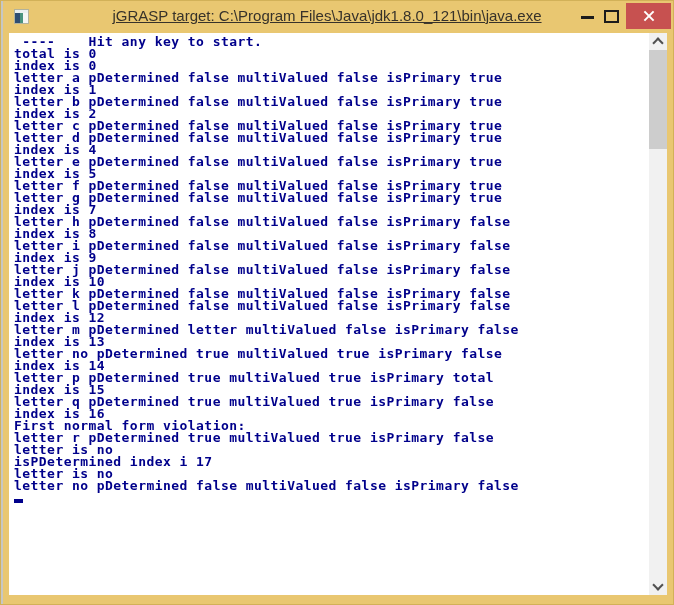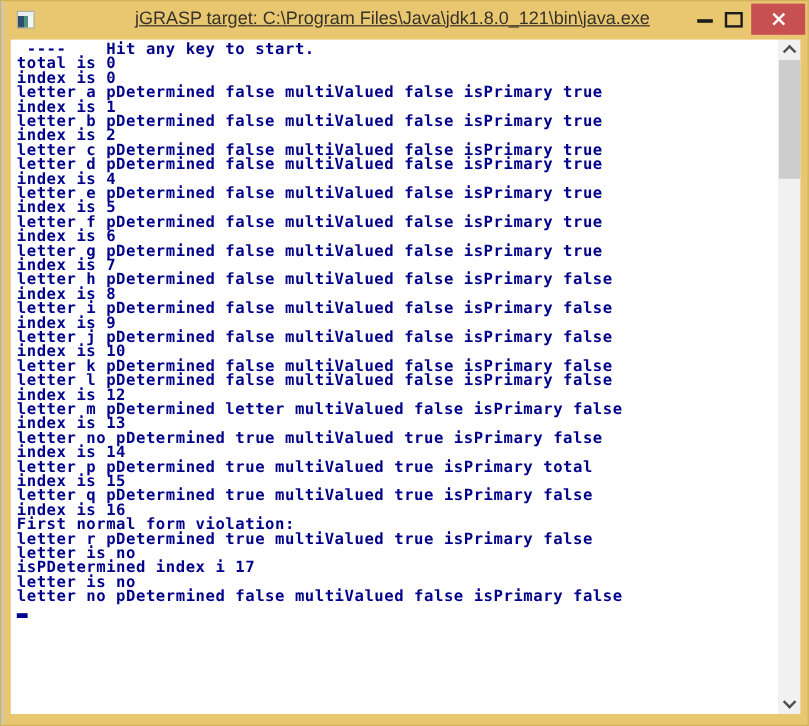--- a/index.html
+++ b/index.html
@@ -73,21 +73,20 @@
         <div class="line">letter a pDetermined false multiValued false isPrimary true</div>
         <div class="line">index is 1</div>
         <div class="line">letter b pDetermined false multiValued false isPrimary true</div>
         <div class="line">index is 2</div>
         <div class="line">letter c pDetermined false multiValued false isPrimary true</div>
         <div class="line">letter d pDetermined false multiValued false isPrimary true</div>
         <div class="line">index is 4</div>
         <div class="line">letter e pDetermined false multiValued false isPrimary true</div>
         <div class="line">index is 5</div>
         <div class="line">letter f pDetermined false multiValued false isPrimary true</div>
-        <div class="line">index is 6</div>
         <div class="line">letter g pDetermined false multiValued false isPrimary true</div>
         <div class="line">index is 7</div>
         <div class="line">letter h pDetermined false multiValued false isPrimary false</div>
         <div class="line">index is 8</div>
         <div class="line">letter i pDetermined false multiValued false isPrimary false</div>
         <div class="line">index is 9</div>
         <div class="line">letter j pDetermined false multiValued false isPrimary false</div>
         <div class="line">index is 10</div>
         <div class="line">letter k pDetermined false multiValued false isPrimary false</div>
         <div class="line">letter l pDetermined false multiValued false isPrimary false</div>

